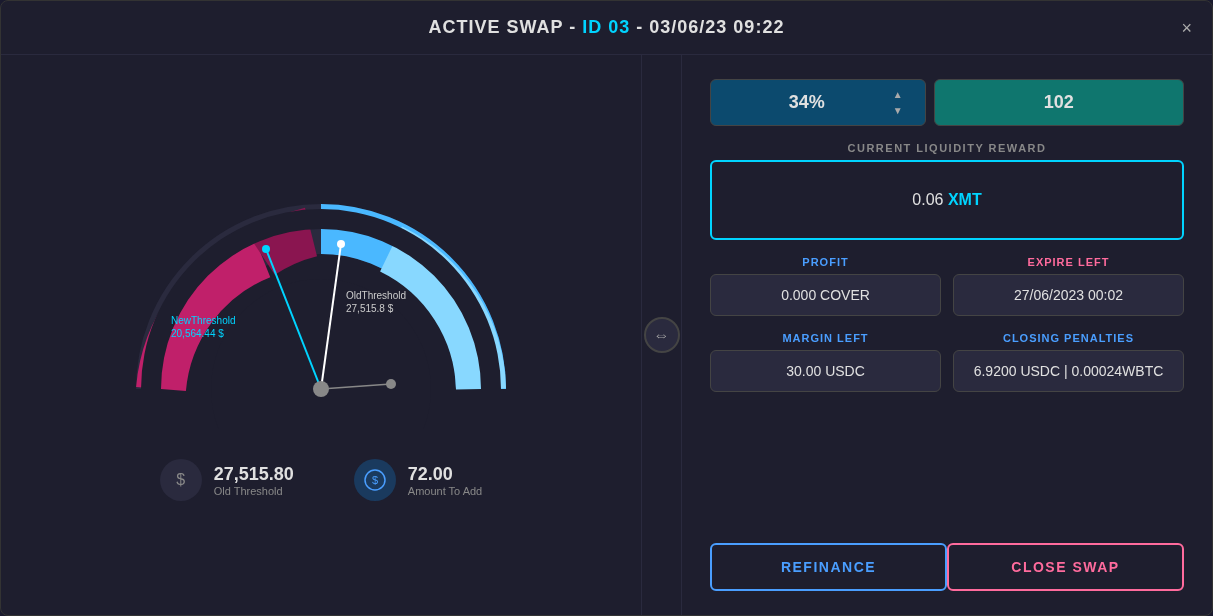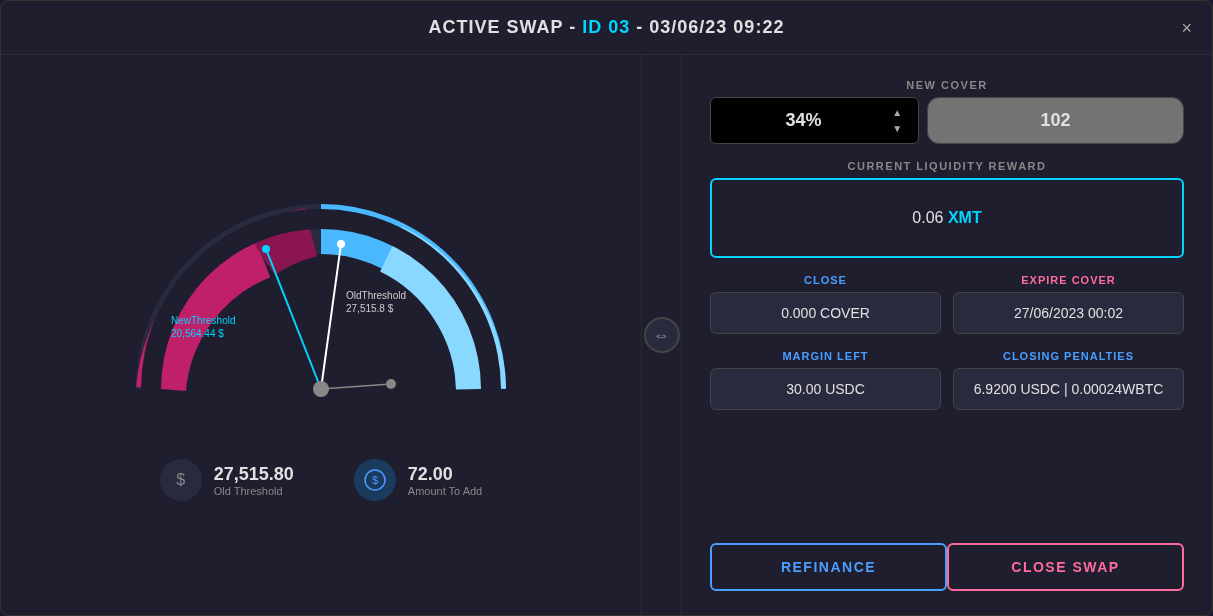--- a/index.html
+++ b/index.html
@@ -144,24 +144,24 @@
       margin-bottom: 6px;
     }
     .new-cover-row {
       display: flex;
       gap: 8px;
       align-items: stretch;
     }
     .percent-control {
       display: flex;
       align-items: center;
-      background: #000000;
+      background: #0c4a6e;
       border: 1px solid #444;
       border-radius: 6px;
-      padding: 0 14px;
+      padding: 0 20px;
       gap: 8px;
       flex: 1;
     }
     .percent-value {
       color: #e0e0e0;
       font-size: 18px;
       font-weight: 600;
       flex: 1;
       text-align: center;
     }
@@ -173,23 +173,23 @@
     .stepper button {
       background: none;
       border: none;
       color: #aaa;
       cursor: pointer;
       font-size: 10px;
       line-height: 1;
       padding: 2px;
     }
     .cover-value-box {
-      background: #737373;
+      background: #0f766e;
       border: 1px solid #444;
-      border-radius: 12px;
+      border-radius: 6px;
       padding: 12px 20px;
       color: #e0e0e0;
       font-size: 18px;
       font-weight: 600;
       text-align: center;
       flex: 1.2;
     }
     .liquidity-box {
       background: transparent;
       border: 2px solid #00d4ff;
@@ -346,21 +346,20 @@
       </div>
     </div>
 
     <div class="divider-section">
       <div class="swap-icon">⇔</div>
     </div>
 
     <div class="right-panel">
 
       <div>
-        <div class="section-label">NEW COVER</div>
         <div class="new-cover-row">
           <div class="percent-control">
             <div class="percent-value">34%</div>
             <div class="stepper">
               <button>▲</button>
               <button>▼</button>
             </div>
           </div>
           <div class="cover-value-box">102</div>
         </div>
@@ -370,25 +369,25 @@
         <div class="section-label">CURRENT LIQUIDITY REWARD</div>
         <div class="liquidity-box">
           <span>0.06</span>
           <span> </span>
           <span class="xmt">XMT</span>
         </div>
       </div>
 
       <div class="stats-row">
         <div class="stat-col">
-          <div class="stat-label">CLOSE</div>
+          <div class="stat-label">PROFIT</div>
           <div class="stat-box">0.000 COVER</div>
         </div>
         <div class="stat-col">
-          <div class="stat-label pink">EXPIRE COVER</div>
+          <div class="stat-label pink">EXPIRE LEFT</div>
           <div class="stat-box">27/06/2023 00:02</div>
         </div>
       </div>
 
       <div class="stats-row">
         <div class="stat-col">
           <div class="stat-label">MARGIN LEFT</div>
           <div class="stat-box">30.00 USDC</div>
         </div>
         <div class="stat-col">

